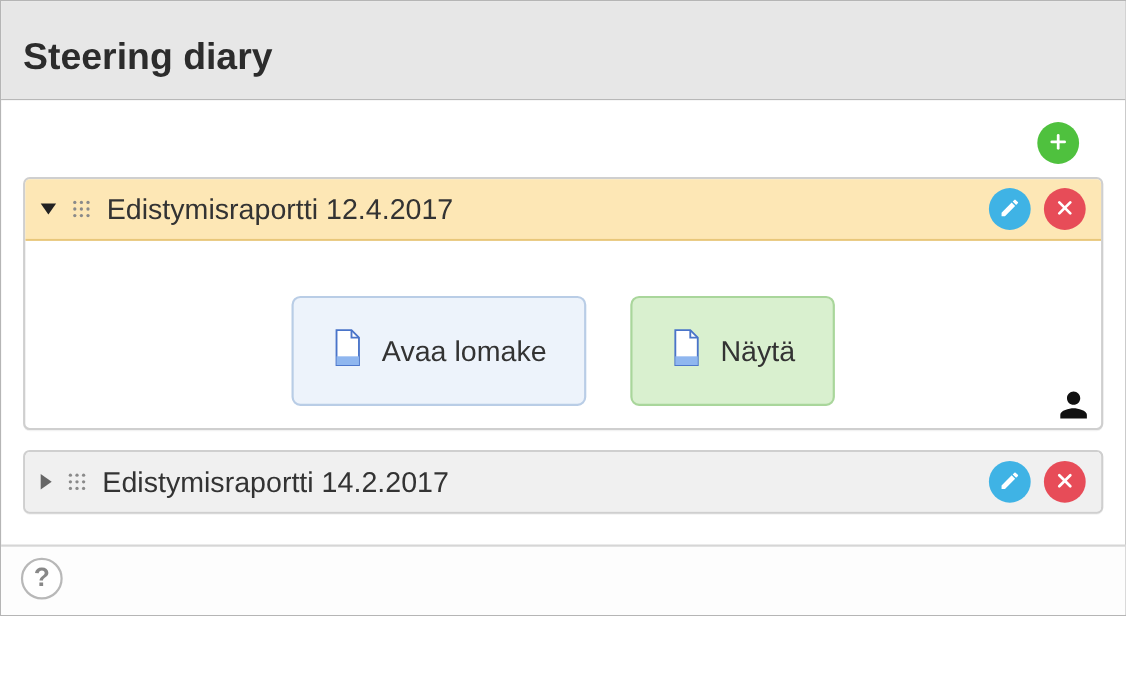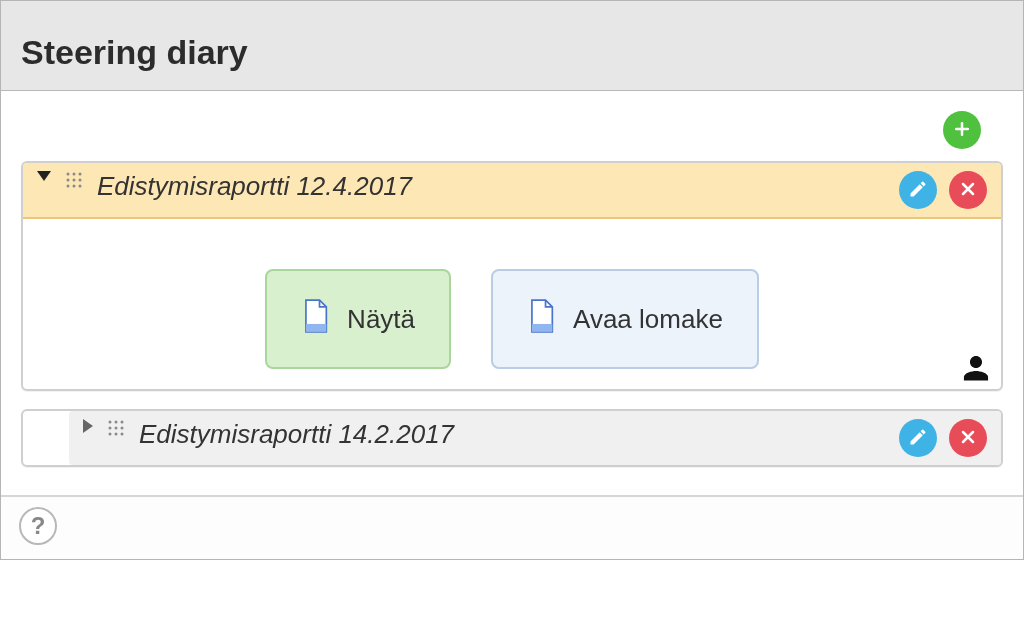--- a/index.html
+++ b/index.html
@@ -50,34 +50,32 @@
   .entry {
     border: 2px solid #cfcfcf;
     border-radius: 6px;
     background: #fff;
     margin-bottom: 18px;
     box-shadow: 0 1px 0 rgba(0,0,0,0.05);
     position: relative;
   }
   .entry-header {
     display: flex;
-    align-items: flex-start;
+    align-items: center;
     padding: 8px 14px;
     gap: 14px;
-    font-style: italic;
   }
   .entry.expanded .entry-header {
     background: #fde7b5;
     border-bottom: 2px solid #e8c77a;
     border-radius: 4px 4px 0 0;
   }
   .entry.collapsed .entry-header {
     background: #f0f0f0;
     border-radius: 4px;
-    margin-left: 46px;
   }
   .caret {
     width: 0; height: 0;
     display: inline-block;
   }
   .caret.down {
     border-left: 7px solid transparent;
     border-right: 7px solid transparent;
     border-top: 10px solid #222;
   }
@@ -214,39 +212,39 @@
             <span>
               <svg viewBox="0 0 24 24" fill="none" stroke="#fff" stroke-width="3" stroke-linecap="round">
                 <line x1="6" y1="6" x2="18" y2="18"></line>
                   <line x1="6" y1="18" x2="18" y2="6"></line>
               </svg>
             </span>
           </button>
         </div>
       </div>
       <div class="entry-body">
+        <button class="form-btn blue-tint">
+          <span>
+            <svg class="doc-icon" viewBox="0 0 24 30">
+              <path d="M4 1 H16 L22 7 V29 H4 Z" fill="#fff" stroke="#4a74c9" stroke-width="1.5"></path>
+              <path d="M16 1 V7 H22" fill="none" stroke="#4a74c9" stroke-width="1.5"></path>
+              <rect x="4" y="22" width="18" height="7" fill="#8fb6ef"></rect>
+            </svg>
+          </span>
+          <span>Avaa lomake</span>
+        </button>
         <button class="form-btn green-tint">
           <span>
             <svg class="doc-icon" viewBox="0 0 24 30">
               <path d="M4 1 H16 L22 7 V29 H4 Z" fill="#fff" stroke="#4a74c9" stroke-width="1.5"></path>
               <path d="M16 1 V7 H22" fill="none" stroke="#4a74c9" stroke-width="1.5"></path>
               <rect x="4" y="22" width="18" height="7" fill="#8fb6ef"></rect>
             </svg>
           </span>
           <span>Näytä</span>
-        </button>
-        <button class="form-btn blue-tint">
-          <span>
-            <svg class="doc-icon" viewBox="0 0 24 30">
-              <path d="M4 1 H16 L22 7 V29 H4 Z" fill="#fff" stroke="#4a74c9" stroke-width="1.5"></path>
-              <path d="M16 1 V7 H22" fill="none" stroke="#4a74c9" stroke-width="1.5"></path>
-              <rect x="4" y="22" width="18" height="7" fill="#8fb6ef"></rect>
-            </svg>
-          </span>
-          <span>Avaa lomake</span>
         </button>
         <span class="person-icon">
           <svg viewBox="0 0 24 24" fill="#111">
               <path d="M12 12c2.67 0 4.83-2.16 4.83-4.83S14.67 2.33 12 2.33 7.17 4.5 7.17 7.17 9.33 12 12 12zm0 2.42c-3.22 0-9.67 1.62-9.67 4.83V22h19.33v-2.75c0-3.22-6.44-4.83-9.66-4.83z"></path>
             </svg>
         </span>
       </div>
     </div>
 
     <div class="entry collapsed">

